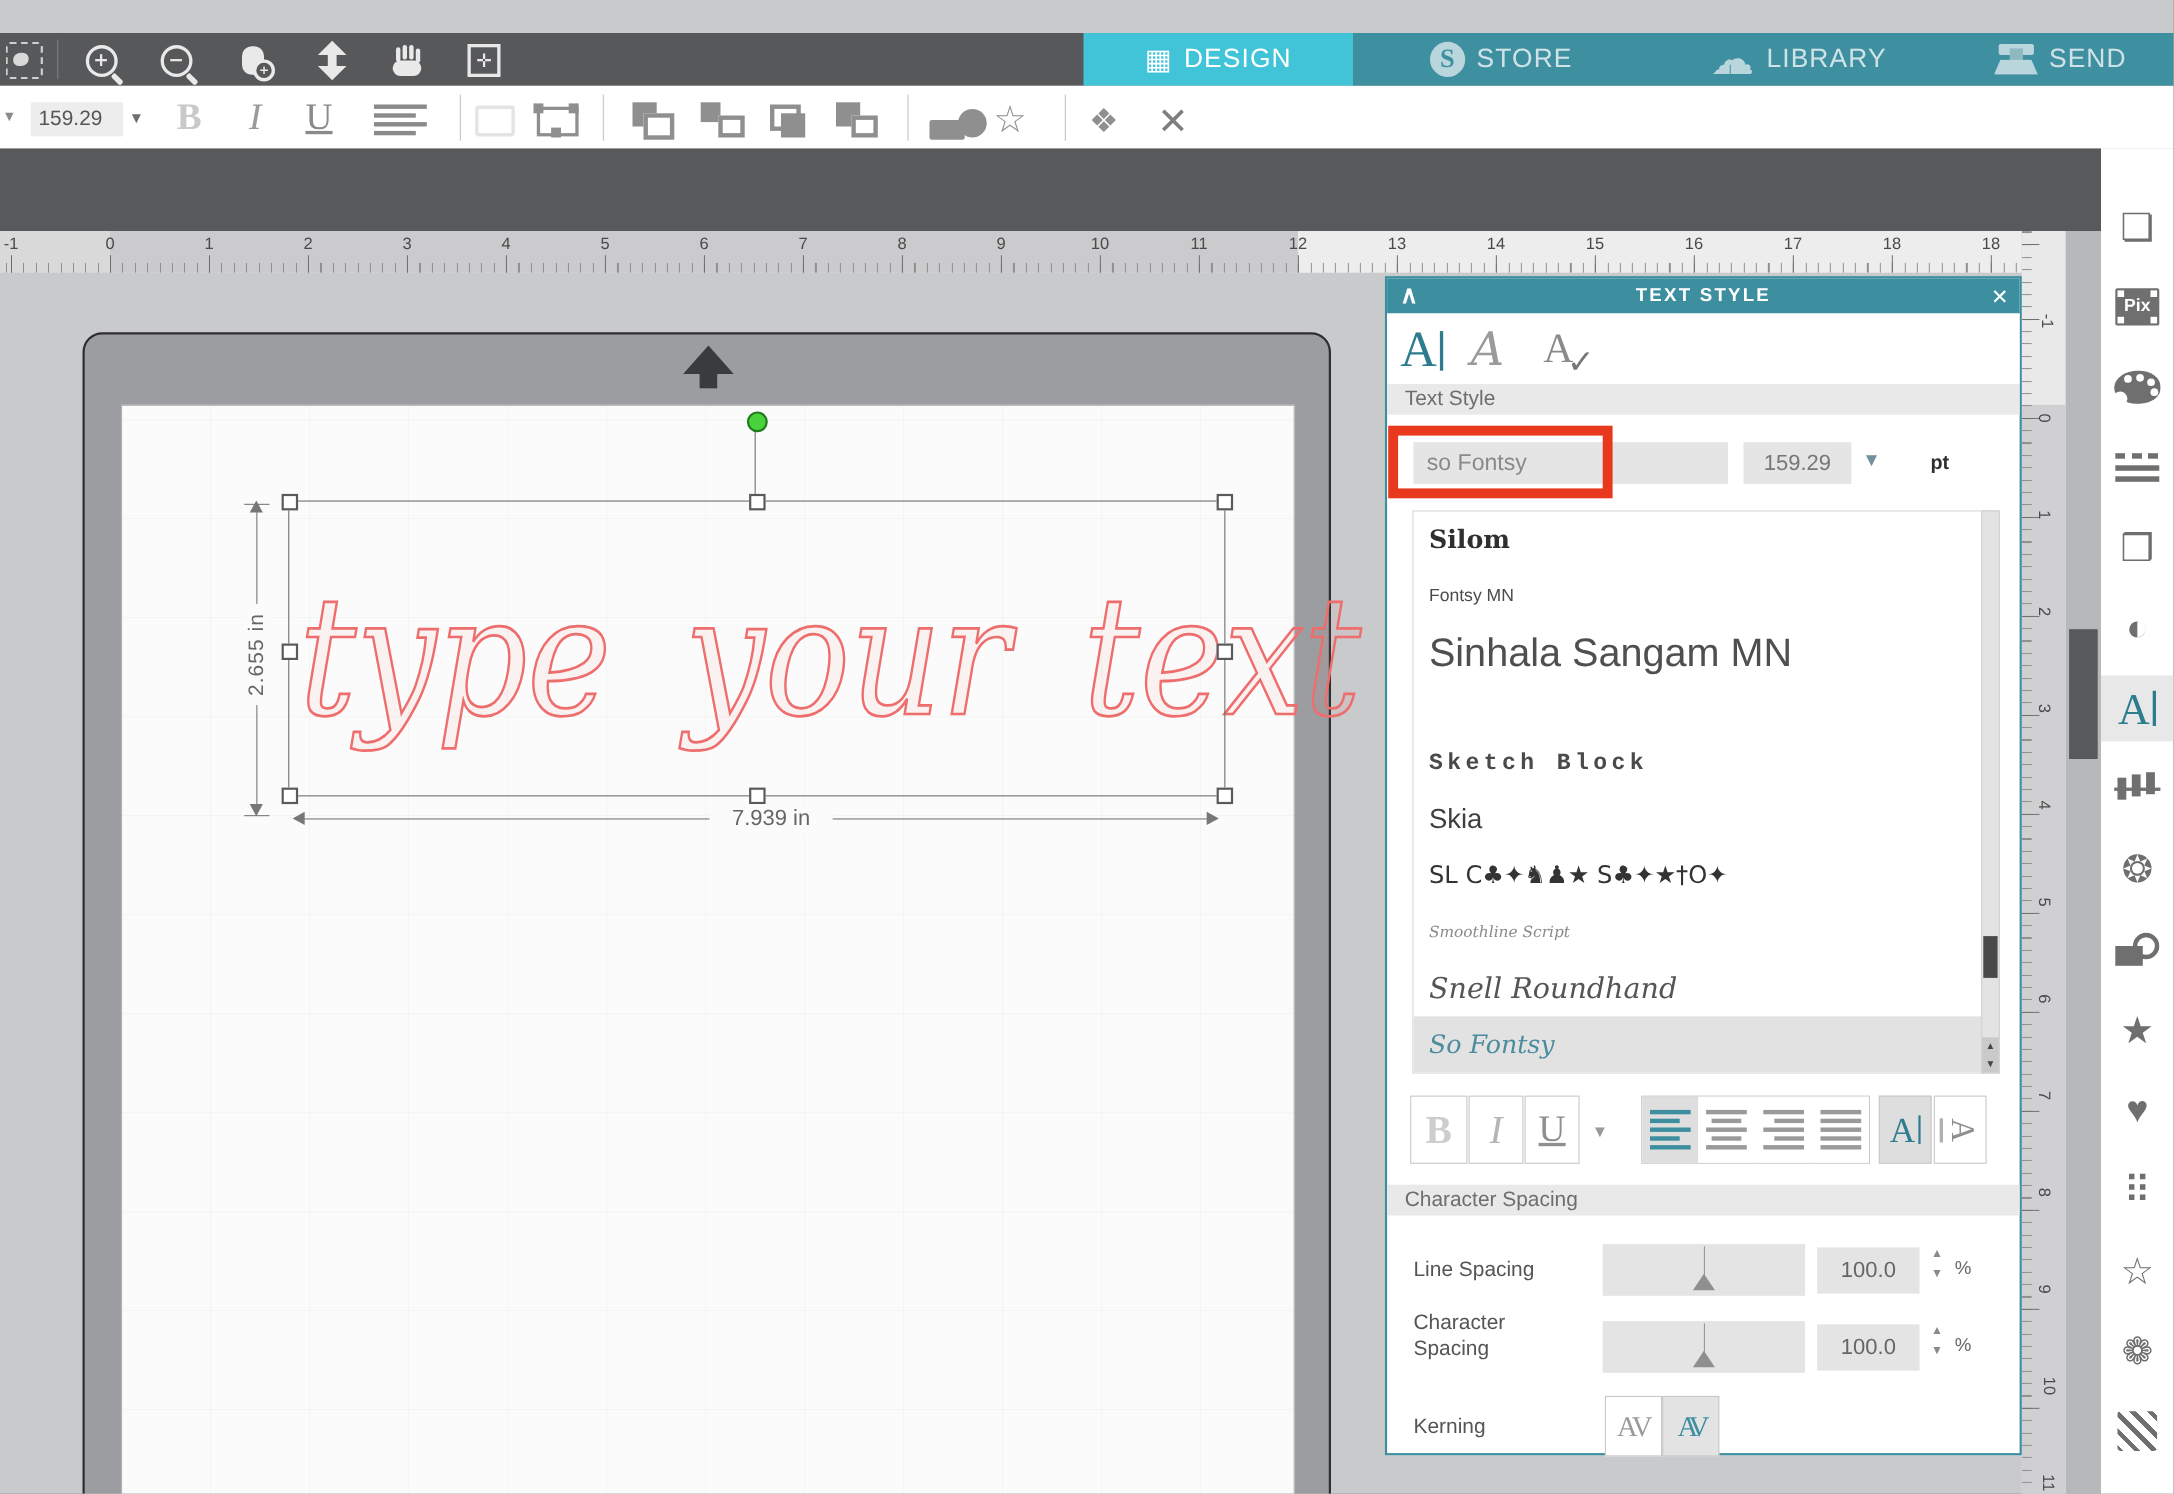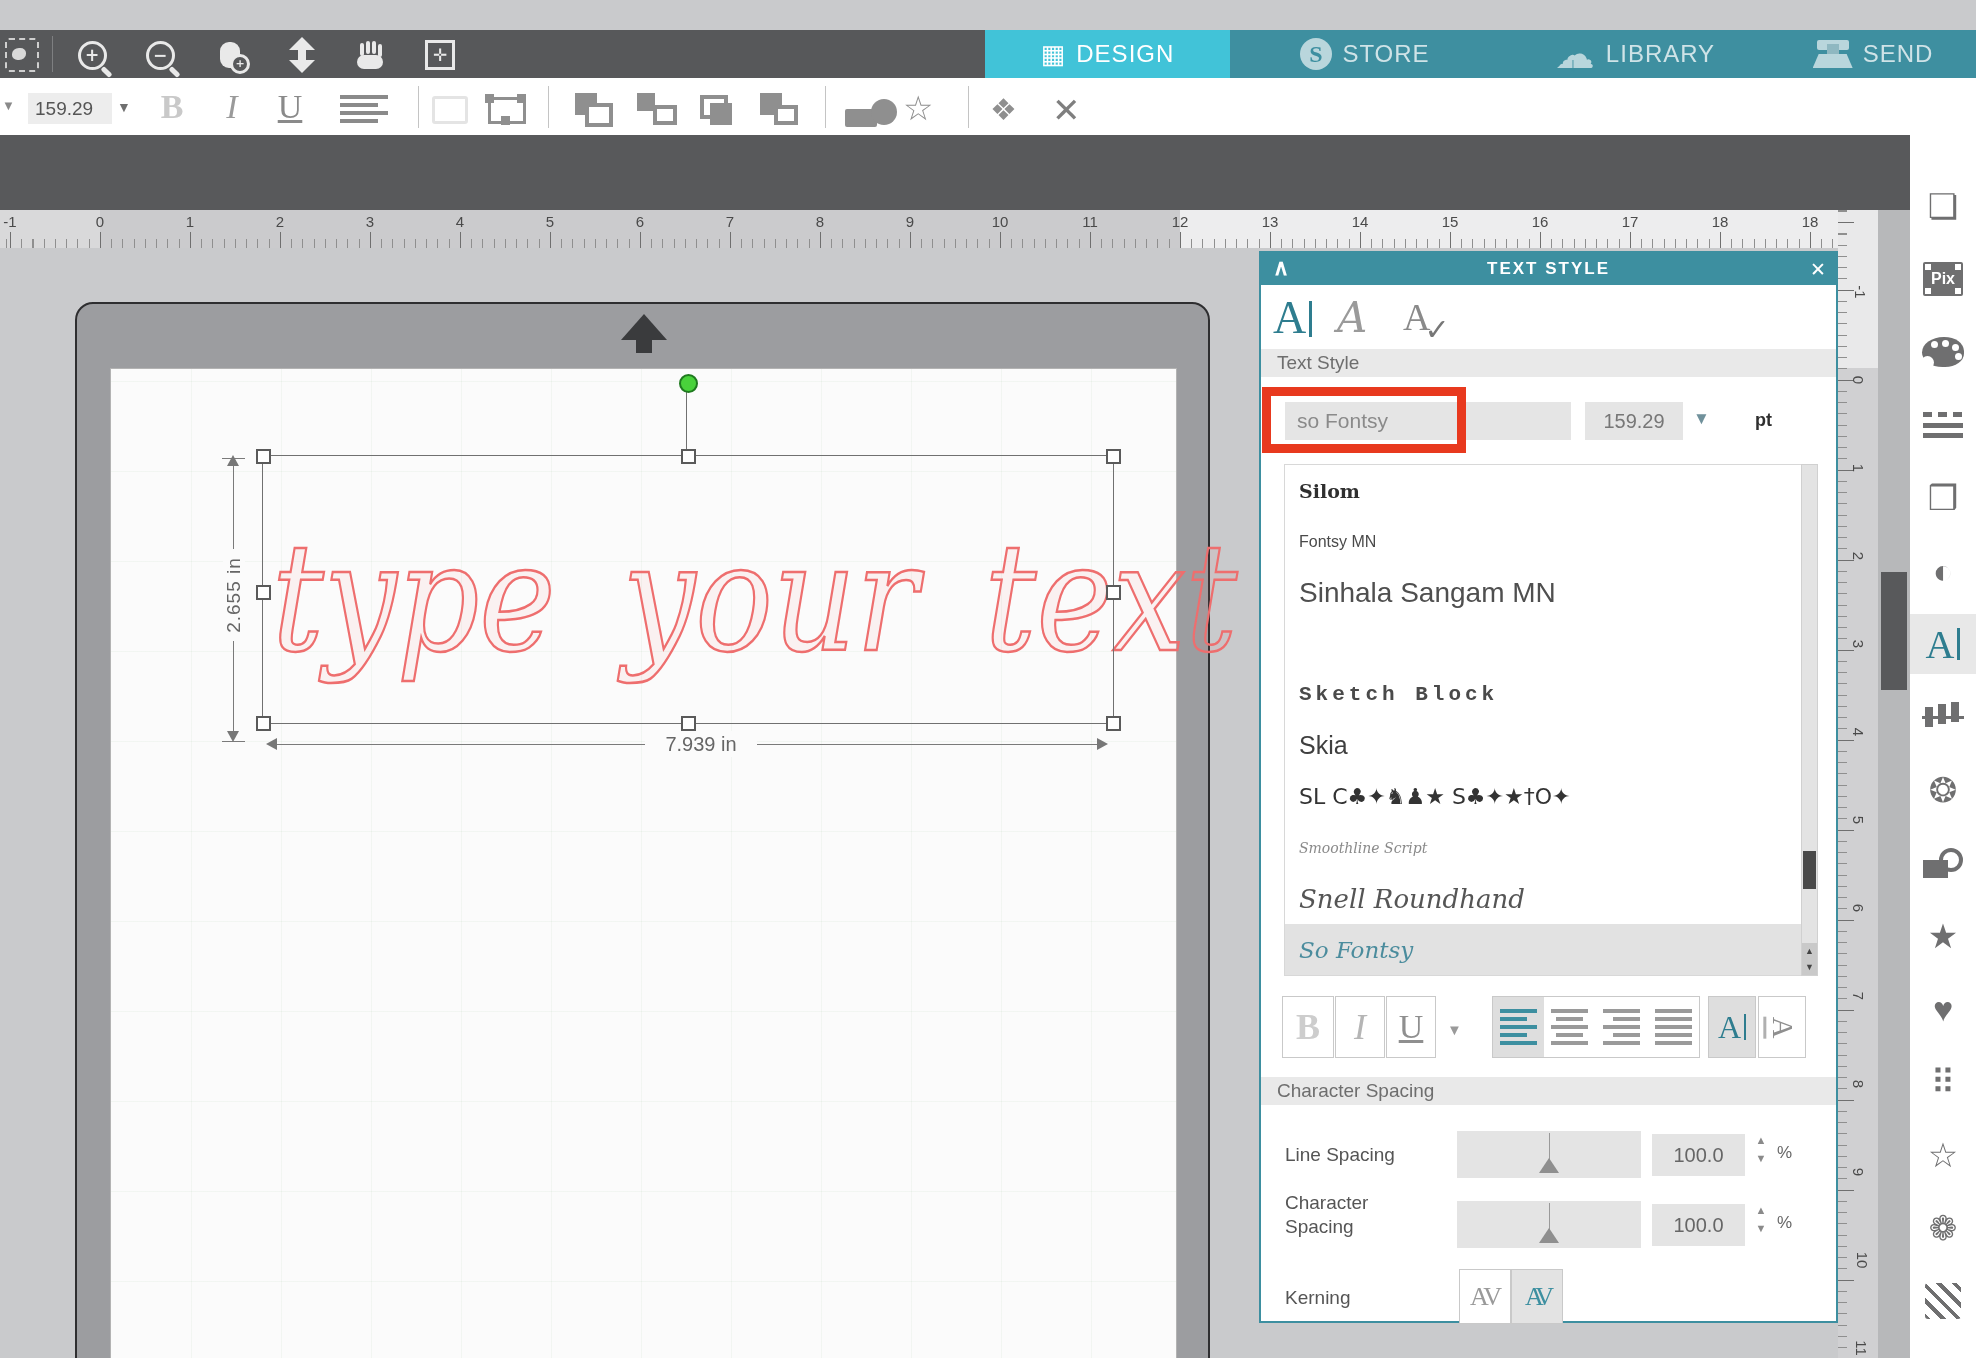--- a/index.html
+++ b/index.html
@@ -122,23 +122,23 @@
   .band-textstyle{top:96px;}
   .band-charspace{top:824px;}
   .fname{position:absolute;left:24px;top:149px;width:286px;height:38px;background:#e5e5e5;font-size:21px;color:#8a8a8a;line-height:38px;padding-left:12px;box-sizing:border-box;}
   .redbox{position:absolute;left:1px;top:134px;width:204px;height:66px;border:9px solid #e8391e;box-sizing:border-box;pointer-events:none;}
   .psize{position:absolute;left:324px;top:149px;width:98px;height:38px;background:#e5e5e5;font-size:20px;color:#777;line-height:38px;text-align:center;}
   .psizecaret{position:absolute;left:432px;top:156px;font-size:17px;color:#70919b;}
   .ppt{position:absolute;left:494px;top:157px;font-size:18px;font-weight:bold;color:#2f2f2f;}
   .flist{position:absolute;left:23px;top:211px;width:534px;height:512px;background:#fff;border:1px solid #d8d8d8;box-sizing:border-box;overflow:hidden;}
   .flist-item{position:absolute;left:0;width:516px;height:51px;display:flex;align-items:center;padding-left:14px;box-sizing:border-box;}
   .flist-item.sel{background:#e2e2e2;width:534px;}
-  .f-silom{font-family:"DejaVu Serif",serif;font-weight:bold;font-size:19px;color:#2f2f2f;}
+  .f-silom{font-family:"DejaVu Serif",serif;font-weight:bold;font-size:23px;color:#2f2f2f;}
   .f-sinhala-mn{font-size:16px;color:#4a4a4a;}
-  .f-sangam{font-size:28px;color:#4f4f4f;}
+  .f-sangam{font-size:36px;color:#4f4f4f;}
   .f-sketch{font-family:"DejaVu Serif",serif;font-style:italic;font-weight:bold;font-size:21px;color:#3a3a3a;}
   .f-sketch-block{font-family:"Liberation Mono",monospace;font-weight:bold;font-size:21px;letter-spacing:4px;color:#4a4a4a;}
   .f-skia{font-size:25px;color:#3f3f3f;}
   .f-sl{font-family:"DejaVu Sans",sans-serif;font-size:22px;color:#333;}
   .f-smoothline{font-family:"DejaVu Serif",serif;font-style:italic;font-size:14px;color:#8a8a8a;}
   .f-snell{font-family:"DejaVu Serif",serif;font-style:italic;font-size:26px;color:#555;}
   .f-sofontsy{font-family:"DejaVu Serif",serif;font-style:italic;font-size:23px;color:#4b8c9d;}
   .fscroll{position:absolute;left:540px;top:211px;width:17px;height:512px;background:#e3e3e3;border:1px solid #d0d0d0;box-sizing:border-box;}
   .fscroll .th{position:absolute;left:1px;top:386px;width:13px;height:38px;background:#4a4a4a;}
   .fscroll .bt{position:absolute;left:0;width:15px;height:16px;background:#c9c9c9;color:#444;font-size:9px;text-align:center;line-height:16px;}

